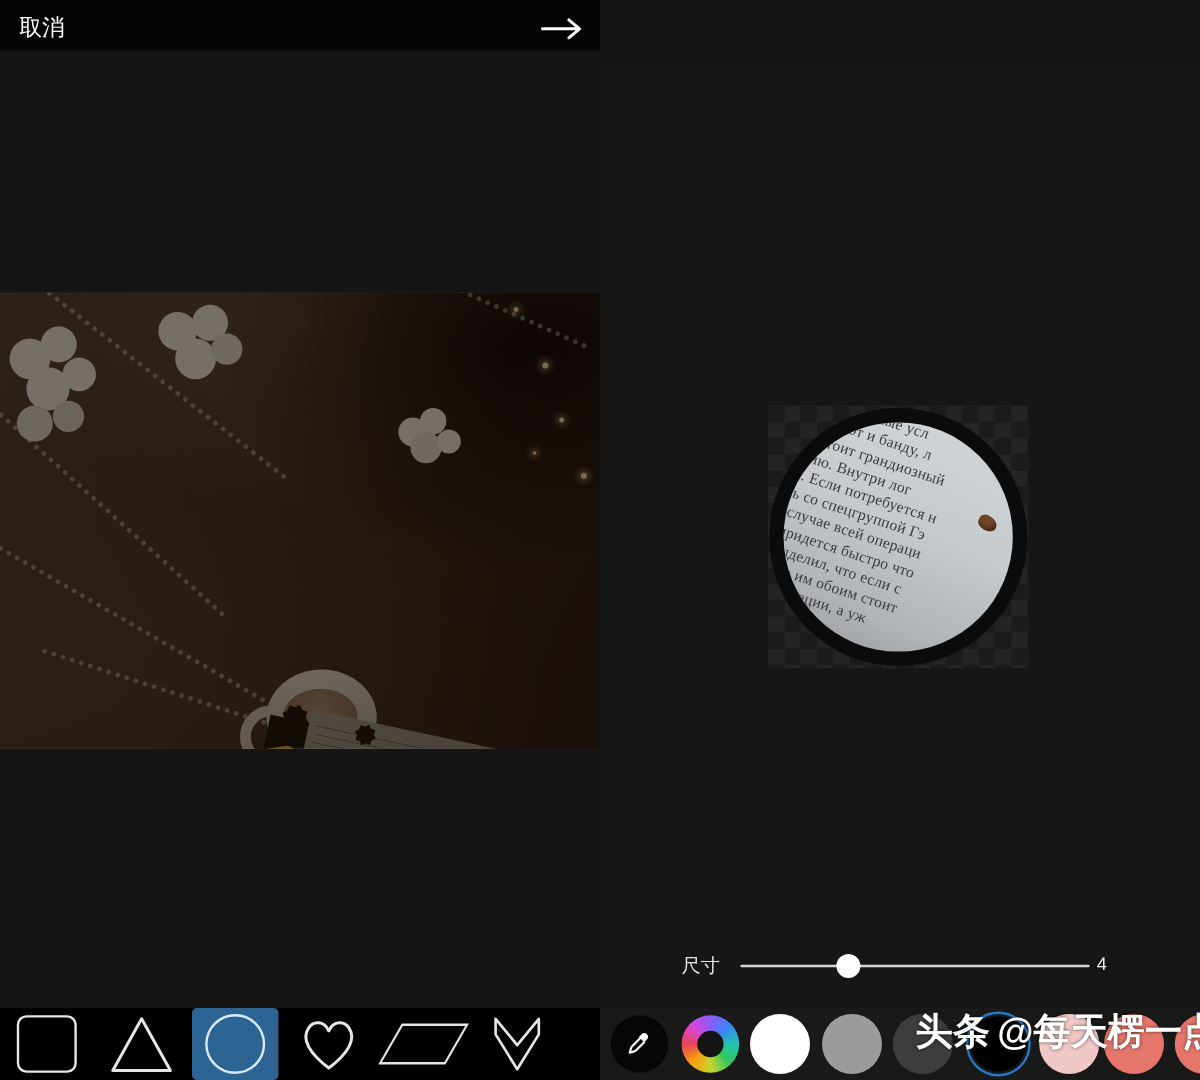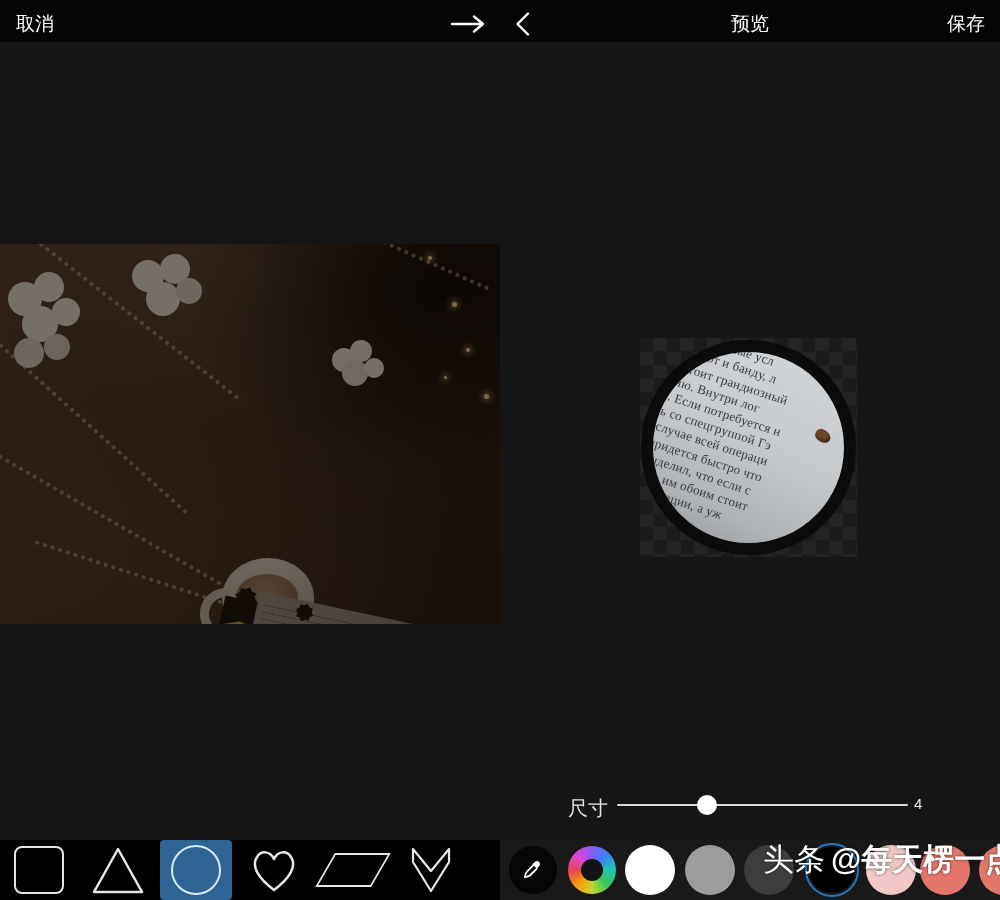--- a/index.html
+++ b/index.html
@@ -69,21 +69,21 @@
   .preview-inner{position:absolute;inset:12px;border-radius:50%;overflow:hidden;
     background:linear-gradient(205deg,#d4d7d9 0%,#c7cacc 45%,#b0b3b5 78%,#94969a 100%);}
   .prev-text{position:absolute;left:50%;top:50%;width:270px;
     transform:translate(-50%,-50%) rotate(18deg);
     font-family:"Liberation Serif",serif;font-size:13px;line-height:16.2px;color:#3c3c43;
     letter-spacing:.2px;white-space:nowrap;}
   .crumb{position:absolute;left:162px;top:78px;width:16px;height:12px;background:#6e4526;
     border-radius:40% 60% 50% 50%;transform:rotate(28deg);box-shadow:inset -2px -2px 3px rgba(0,0,0,.4);}
 
   
-  .size-label{position:absolute;left:68px;top:747px;font-size:20px;color:#e3e3e3;}
+  .size-label{position:absolute;left:68px;top:747px;font-size:16px;color:#e3e3e3;}
   .slider-track{position:absolute;left:117px;top:756px;width:291px;height:2px;background:#d6d6d6;
     border-radius:1px;}
   .slider-thumb{position:absolute;left:31%;top:-9px;width:20px;height:20px;border-radius:50%;
     background:#fff;margin-left:-10px;}
   .size-value{position:absolute;left:414px;top:747px;font-size:15px;color:#eaeaea;}
 
   
   .strip-right{position:absolute;left:500px;top:840px;width:500px;height:60px;background:#191919;
     overflow:hidden;}
   .swatch{position:absolute;border-radius:50%;width:50px;height:50px;top:5px;}
@@ -91,42 +91,35 @@
     background:#060606;display:flex;align-items:center;justify-content:center;}
   .wheel{position:absolute;left:68px;top:6px;width:48px;height:48px;border-radius:50%;
     background:conic-gradient(from -90deg,#e8445a,#d946d9,#8b5cf6,#3b82f6,#22c3b0,#34c759,#c9d431,#f59e0b,#e8445a);}
   .wheel:after{content:"";position:absolute;inset:13px;border-radius:50%;background:#141414;}
   .ring-sel{position:absolute;left:305px;top:3px;width:54px;height:54px;border-radius:50%;
     border:2px solid #2779c4;box-sizing:border-box;display:flex;align-items:center;justify-content:center;}
   .ring-sel .inner{width:46px;height:46px;border-radius:50%;}
 
   .watermark{position:absolute;left:763px;top:843px;z-index:10;font-size:31px;line-height:34px;
     color:#fff;white-space:nowrap;text-shadow:0 0 3px rgba(0,0,0,.65);}
-  .wm-brand{font-weight:400;margin-right:6px;}
+  .wm-brand{font-weight:700;margin-right:6px;}
   .wm-handle{font-weight:600;}
 </style>
 </head>
 <body>
 
 <div id="app">
 
   <div class="topbar topbar-left">
     <div class="bar-text cancel">取消</div>
     <svg class="arrow-next" width="36" height="20" viewBox="0 0 36 20">
       <path d="M2 10 H32 M24 2.5 L33 10 L24 17.5" stroke="#fff" stroke-width="2.4" fill="none" stroke-linecap="round" stroke-linejoin="round"></path>
     </svg>
   </div>
 
-  <div class="topbar topbar-right">
-    <svg class="chev-back" width="18" height="26" viewBox="0 0 18 26">
-      <path d="M14 2.5 L3.5 13 L14 23.5" stroke="#fff" stroke-width="2.4" fill="none" stroke-linecap="round" stroke-linejoin="round"></path>
-    </svg>
-    <div class="bar-text title-center">预览</div>
-    <div class="bar-text save">保存</div>
-  </div>
 
   <div class="main-left">
     <div class="photo">
 
       <div class="stripe" style="left:-30px;top:60px;width:300px;transform:rotate(38deg);"></div>
       <div class="stripe" style="left:-40px;top:180px;width:260px;transform:rotate(42deg);"></div>
       <div class="stripe" style="left:-20px;top:280px;width:280px;transform:rotate(30deg);"></div>
       <div class="stripe" style="left:240px;top:-10px;width:260px;transform:rotate(24deg);"></div>
       <div class="stripe" style="left:30px;top:330px;width:220px;transform:rotate(18deg);"></div>
 

